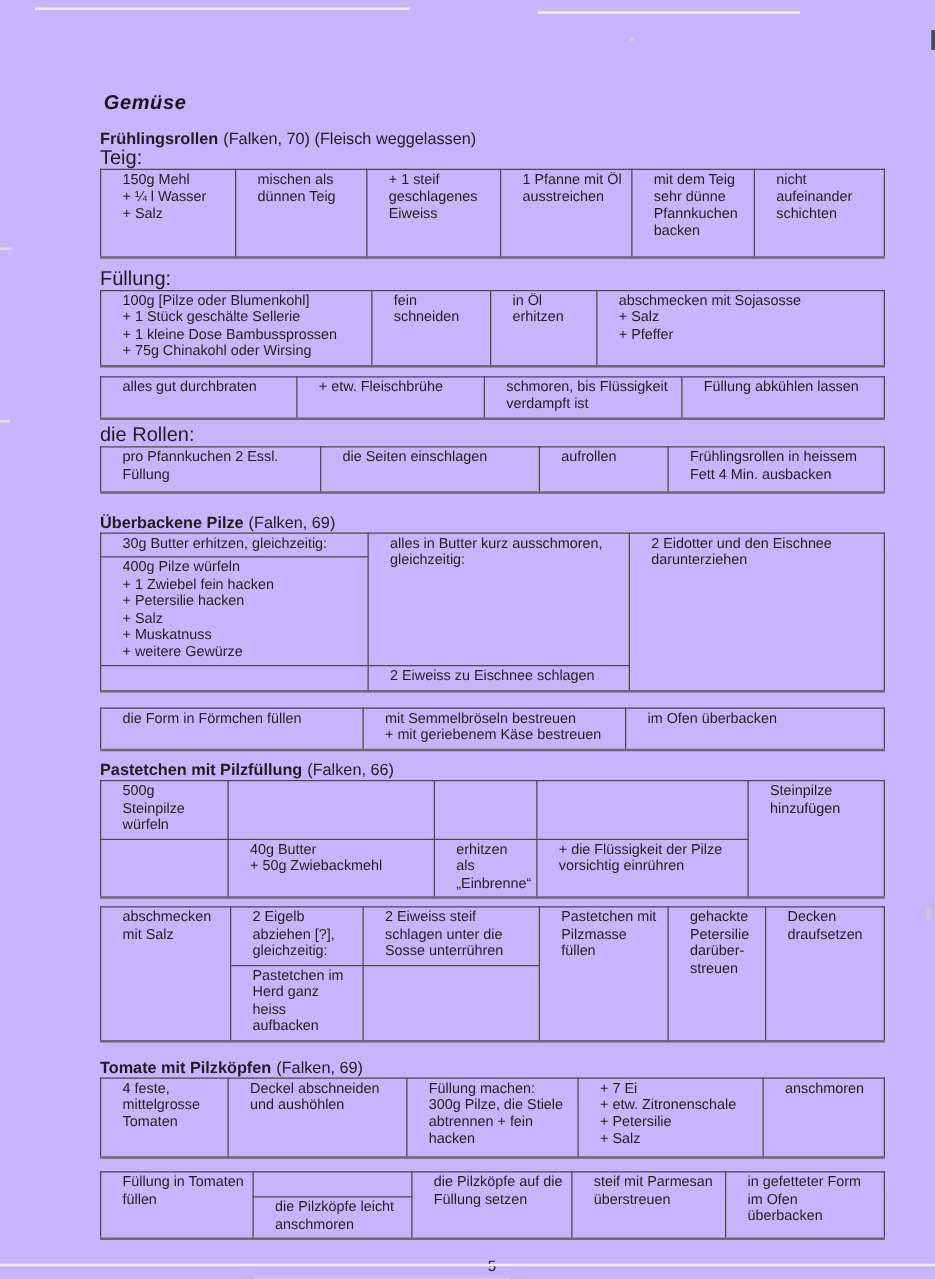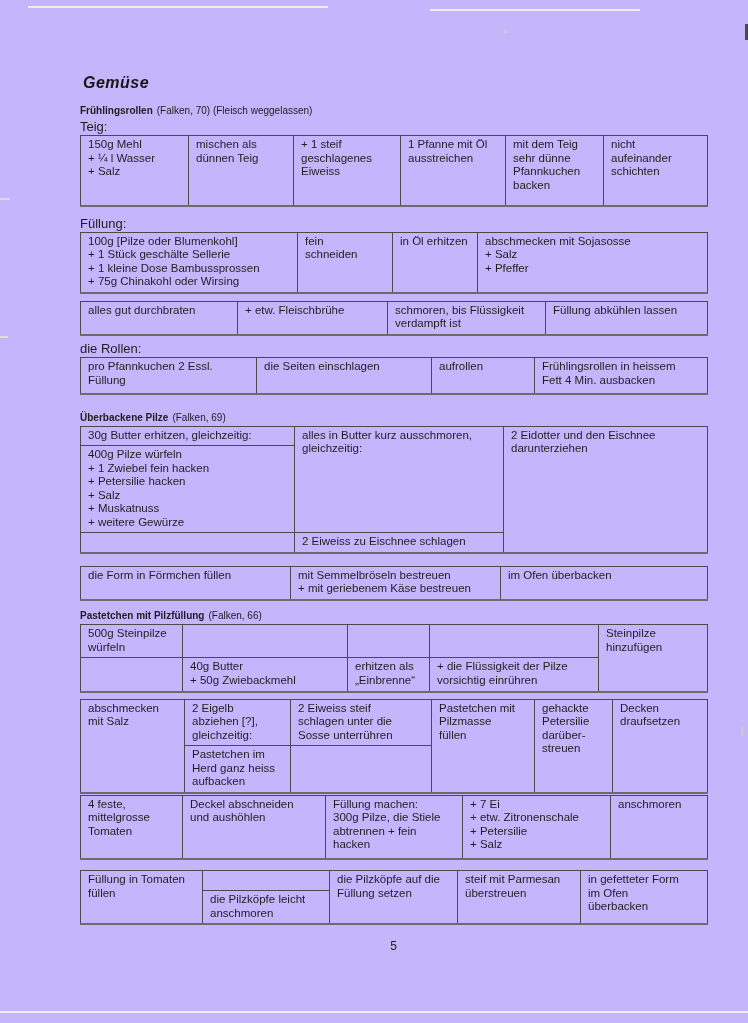--- a/index.html
+++ b/index.html
@@ -10,36 +10,36 @@
     background:#c4b5fd;
     font-family:"Liberation Sans","DejaVu Sans",sans-serif;
     color:#1d1d1d;
     overflow:hidden;
   }
   .content { padding:0 41px 0 80px; }
 
   .h1 { font:italic bold 16px/18px "Liberation Sans",sans-serif; letter-spacing:.5px; margin:74px 0 0 3px; color:#161616; }
   .h2 { font:italic bold 13.5px/16px "Liberation Sans",sans-serif; margin:7px 0 0 3px; color:#161616; }
 
-  .recipe-title { font-size:10px; line-height:14px; margin-top:12px; }
+  .recipe-title { font-size:13px; line-height:14px; margin-top:12px; }
   .recipe-title .bold { font-weight:bold; }
   .recipe-title .ref { margin-left:4px; }
   .rt-fr { margin-top:12px; }
   .rt-ub { margin-top:16px; }
   .rt-pa { margin-top:8px; }
   .rt-to { margin-top:13px; }
 
-  .sub-label { font-size:13px; line-height:14px; margin-top:2px; }
+  .sub-label { font-size:16px; line-height:14px; margin-top:2px; }
   .lbl-fuellung { margin-top:10px; }
   .lbl-rollen { margin-top:6px; }
 
   table { border-collapse:collapse; table-layout:fixed; width:627px; margin-top:1px; }
   td {
     border:1px solid #4a4a4a;
-    padding:2px 6px 3px 7px;
+    padding:2px 6px 3px 17px;
     vertical-align:top;
     font-size:11.5px;
     line-height:13.5px;
     white-space:pre-line;
     color:#1f1f1f;
     overflow:hidden;
   }
   table { border:1px solid #454545; border-bottom-width:2px; border-bottom-color:#6b6b6b; }
 
   .t1 tr { height:70px; }
@@ -291,20 +291,23 @@
       </tr>
       <tr class="r2">
         <td>Pastetchen im
 Herd ganz heiss
 aufbacken</td>
         <td></td>
       </tr>
     </tbody>
       </table>
 
+    <div class="recipe-title rt-to">
+      <span class="bold">Tomate mit Pilzköpfen</span><span class="ref">(Falken, 69)</span>
+    </div>
 
     <table class="t9">
       <colgroup>
           <col style="width:102px">
           <col style="width:143px">
           <col style="width:137px">
           <col style="width:148px">
           <col style="width:97px">
         </colgroup>
       <tbody>

